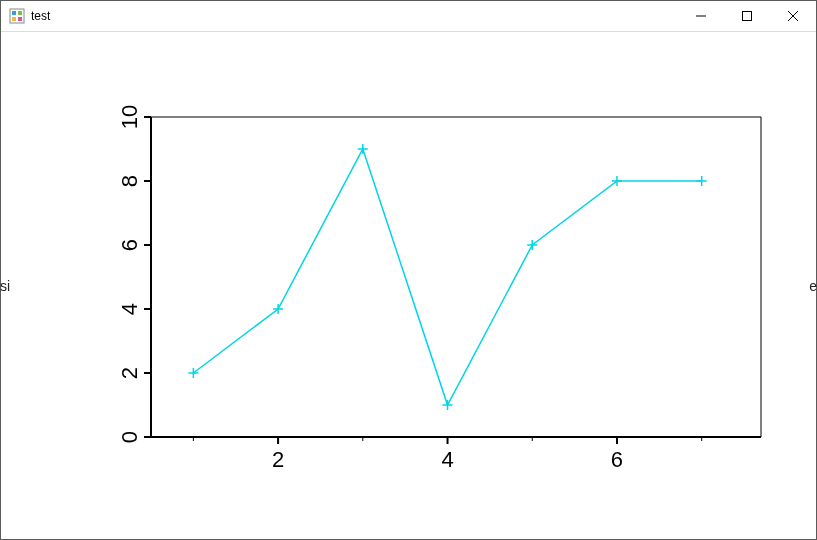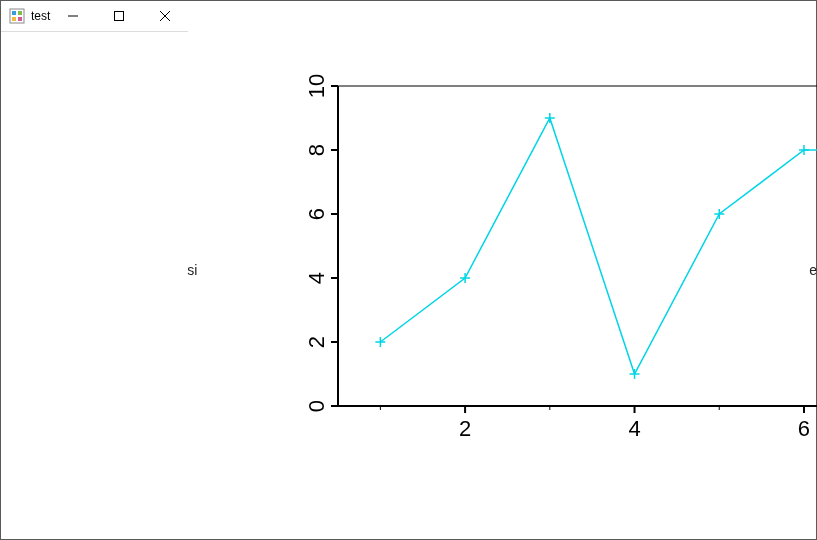--- a/index.html
+++ b/index.html
@@ -12,21 +12,21 @@
     background: #ffffff;
     overflow: hidden;
   }
   .window {
     box-sizing: border-box;
     width: 817px;
     height: 540px;
     border: 1px solid #5a5a5a;
     background: #ffffff;
     display: flex;
-    flex-direction: row;
+    flex-direction: column;
   }
   .titlebar {
     height: 30px;
     background: #ffffff;
     border-bottom: 1px solid #dcdcdc;
     display: flex;
     align-items: center;
     padding: 0 0 0 8px;
     user-select: none;
   }

